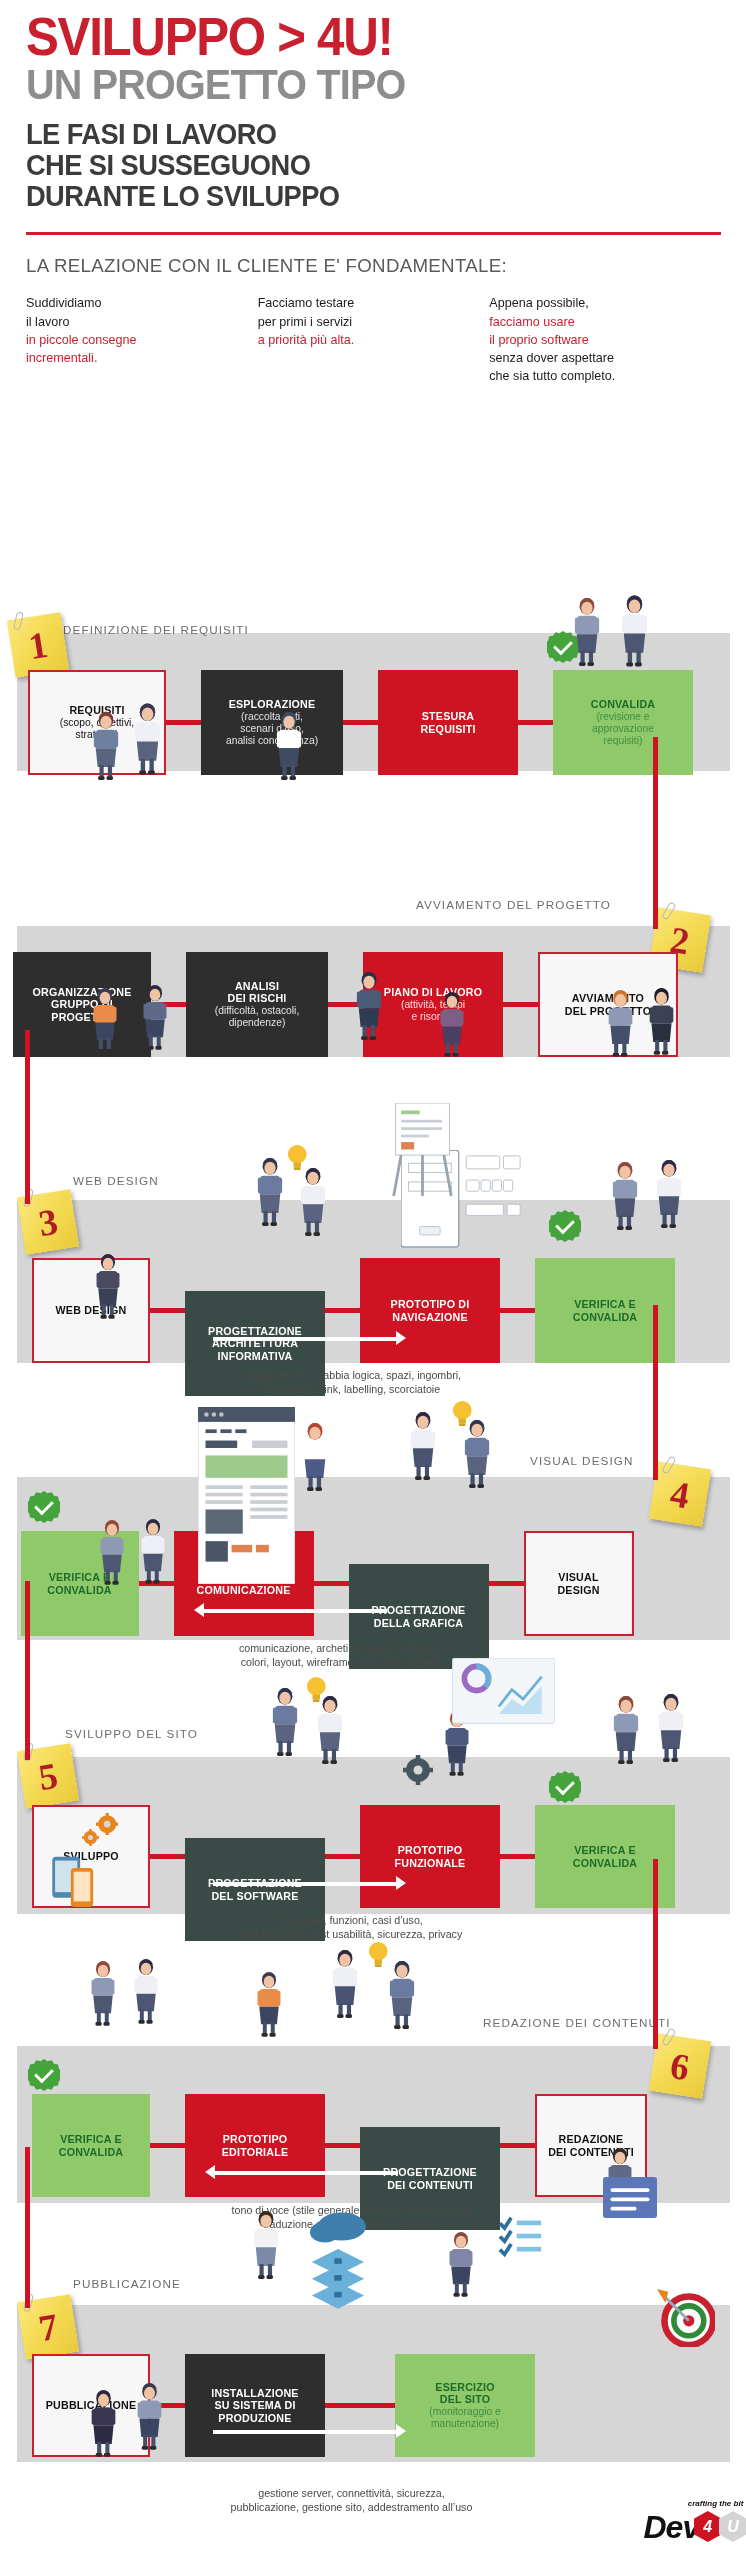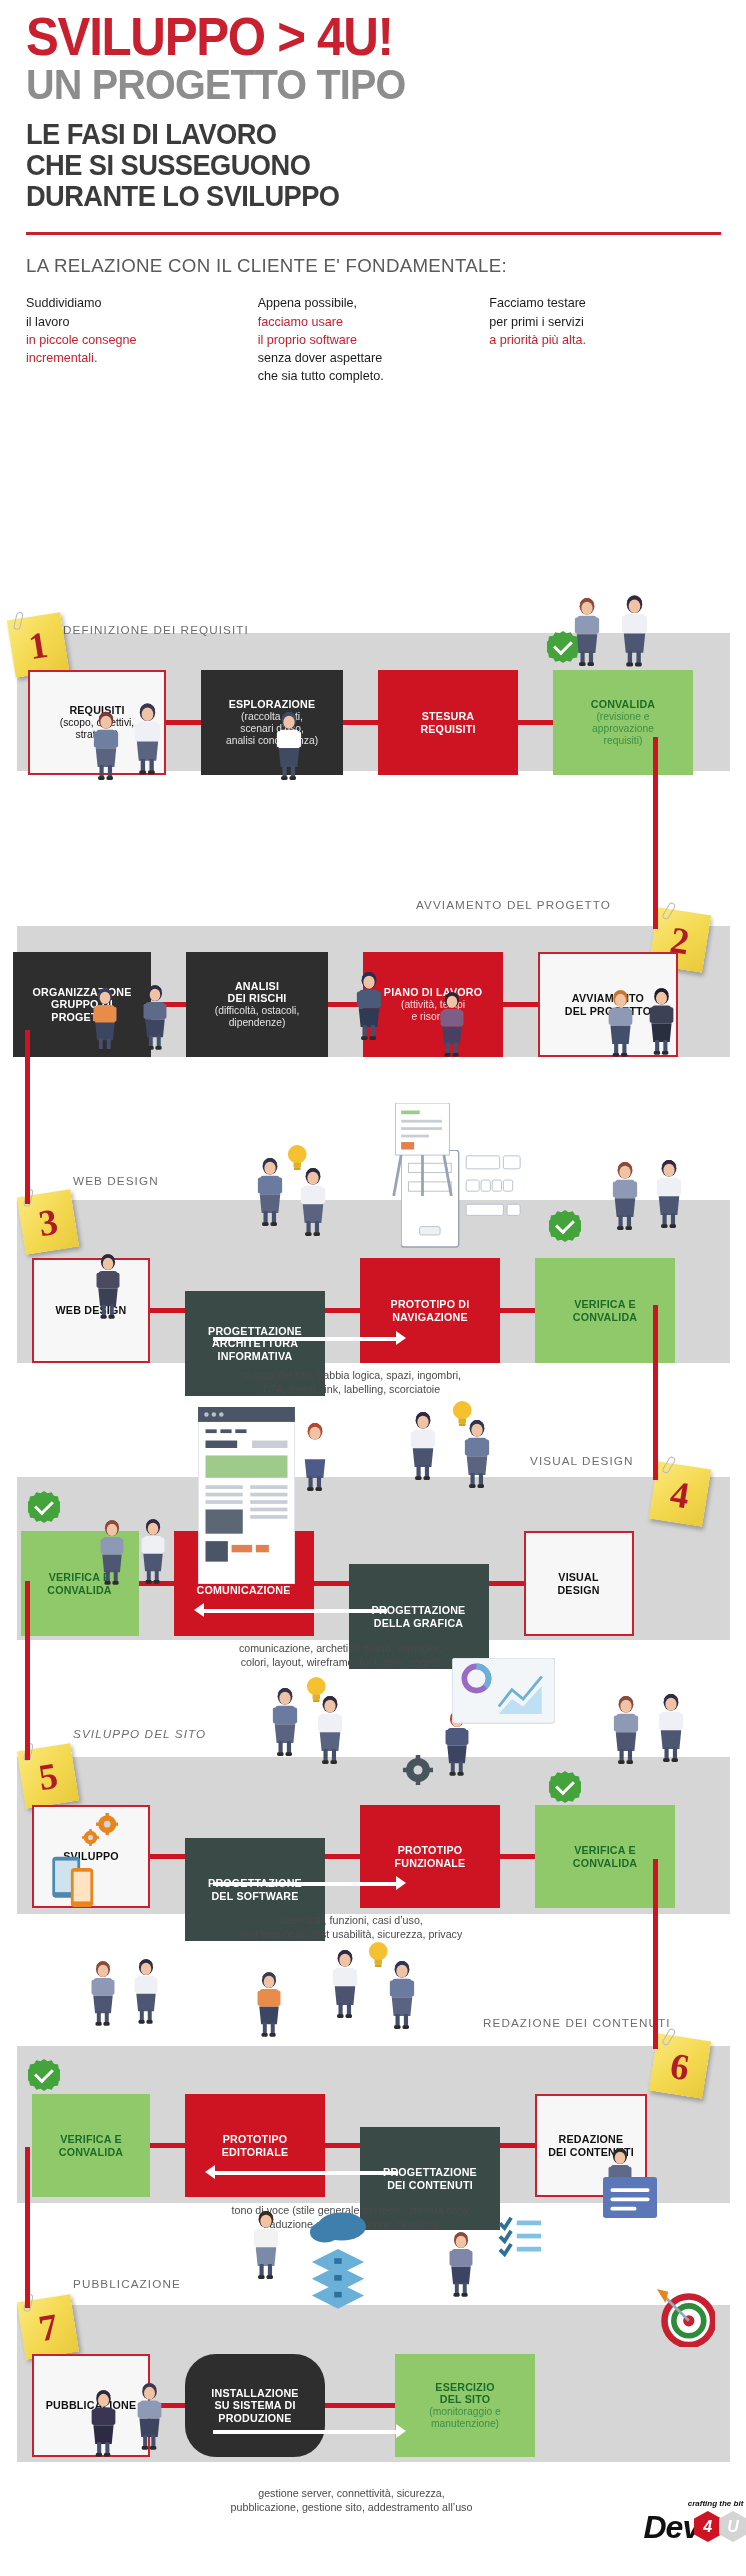--- a/index.html
+++ b/index.html
@@ -180,30 +180,30 @@
 
 <div class="intro-head">LA RELAZIONE CON IL CLIENTE E' FONDAMENTALE:</div>
 <div class="intro-cols">
   <div class="intro-col">
       <span class="ln">Suddividiamo</span>
       <span class="ln">il lavoro</span>
       <span class="ln red">in piccole consegne</span>
       <span class="ln red">incrementali.</span>
     </div>
   <div class="intro-col">
+      <span class="ln">Facciamo testare</span>
+      <span class="ln">per primi i servizi</span>
+      <span class="ln red">a priorità più alta.</span>
+    </div>
+  <div class="intro-col">
       <span class="ln">Appena possibile,</span>
       <span class="ln red">facciamo usare</span>
       <span class="ln red">il proprio software</span>
       <span class="ln">senza dover aspettare</span>
       <span class="ln">che sia tutto completo.</span>
-    </div>
-  <div class="intro-col">
-      <span class="ln">Facciamo testare</span>
-      <span class="ln">per primi i servizi</span>
-      <span class="ln red">a priorità più alta.</span>
     </div>
 </div>
 
 <div id="phase-root">
     <div class="band" style="top: 633px; height: 138px;"></div>
     <div class="phase-label" style="left: 63px; top: 623px; text-align: right;">DEFINIZIONE DEI REQUISITI</div>
     <div class="sticky" style="left: 11.2px; top: 616px; transform: rotate(-9deg);">
       <span class="clip"></span>
       <span>1</span>
     </div>
@@ -299,21 +299,21 @@
       </div>
       <div class="conn" style="width: 35px;"></div>
       <div class="bx bx-white" style="width: 110px; height: 105px;">
         <div class="t1">VISUAL<br>DESIGN</div>
       </div>
     </div>
     <div class="arrow left" style="left: 202px; width: 185px; top: 1609px;"></div>
     <div class="caption" style="left: 155px; width: 371px; top: 1641px;">comunicazione, archetipo brand, immagini,<br>colori, layout, wireframe, font, stile, oggetti</div>
     <div class="badge" style="left: 28px; top: 1491px;"></div>
     <div class="band" style="top: 1757px; height: 157px;"></div>
-    <div class="phase-label" style="left: 73px; top: 1727px; font-style: italic;">SVILUPPO DEL SITO</div>
+    <div class="phase-label" style="left: 65px; top: 1727px;">SVILUPPO DEL SITO</div>
     <div class="sticky" style="left: 20.5px; top: 1747px; transform: rotate(-9deg);">
       <span class="clip"></span>
       <span>5</span>
     </div>
     <div class="boxrow" style="left: 32px; top: 1805px; height: 103px;">
       <div class="bx bx-white" style="width: 118px; height: 103px;">
         <div class="t1">SVILUPPO</div>
       </div>
       <div class="conn" style="width: 35px;"></div>
       <div class="bx bx-slate" style="width: 140px; height: 103px;">
@@ -361,21 +361,21 @@
     <div class="phase-label" style="left: 73px; top: 2277px;">PUBBLICAZIONE</div>
     <div class="sticky" style="left: 20.5px; top: 2298px; transform: rotate(-9deg);">
       <span class="clip"></span>
       <span>7</span>
     </div>
     <div class="boxrow" style="left: 32px; top: 2354px; height: 103px;">
       <div class="bx bx-white" style="width: 118px; height: 103px;">
         <div class="t1">PUBBLICAZIONE</div>
       </div>
       <div class="conn" style="width: 35px;"></div>
-      <div class="bx bx-dark" style="width: 140px; height: 103px; border-radius: 31px;">
+      <div class="bx bx-dark" style="width: 140px; height: 103px;">
         <div class="t1">INSTALLAZIONE<br>SU SISTEMA DI<br>PRODUZIONE</div>
       </div>
       <div class="conn" style="width: 35px;"></div>
       <div class="conn" style="width: 35px;"></div>
       <div class="bx bx-green" style="width: 140px; height: 103px;">
         <div class="t1">ESERCIZIO<br>DEL SITO</div>
         <div class="t2">(monitoraggio e<br>manutenzione)</div>
       </div>
     </div>
     <div class="arrow" style="left: 213px; width: 185px; top: 2430px;"></div>

